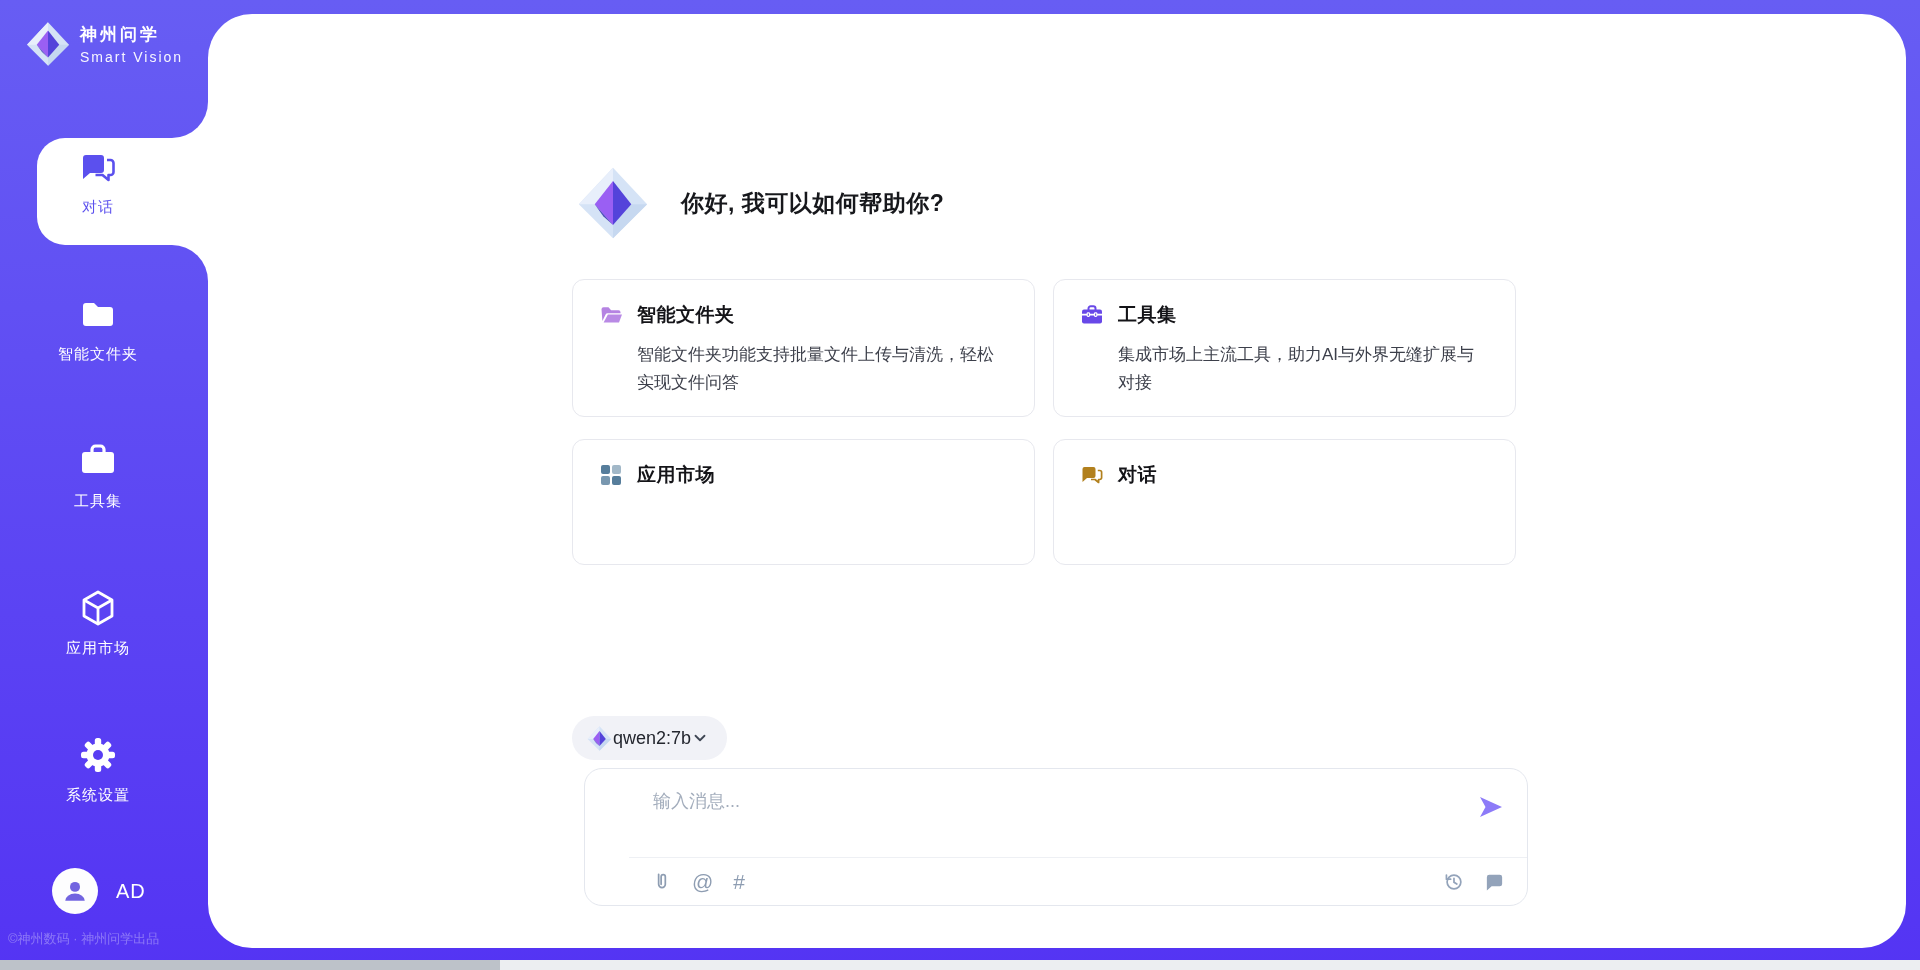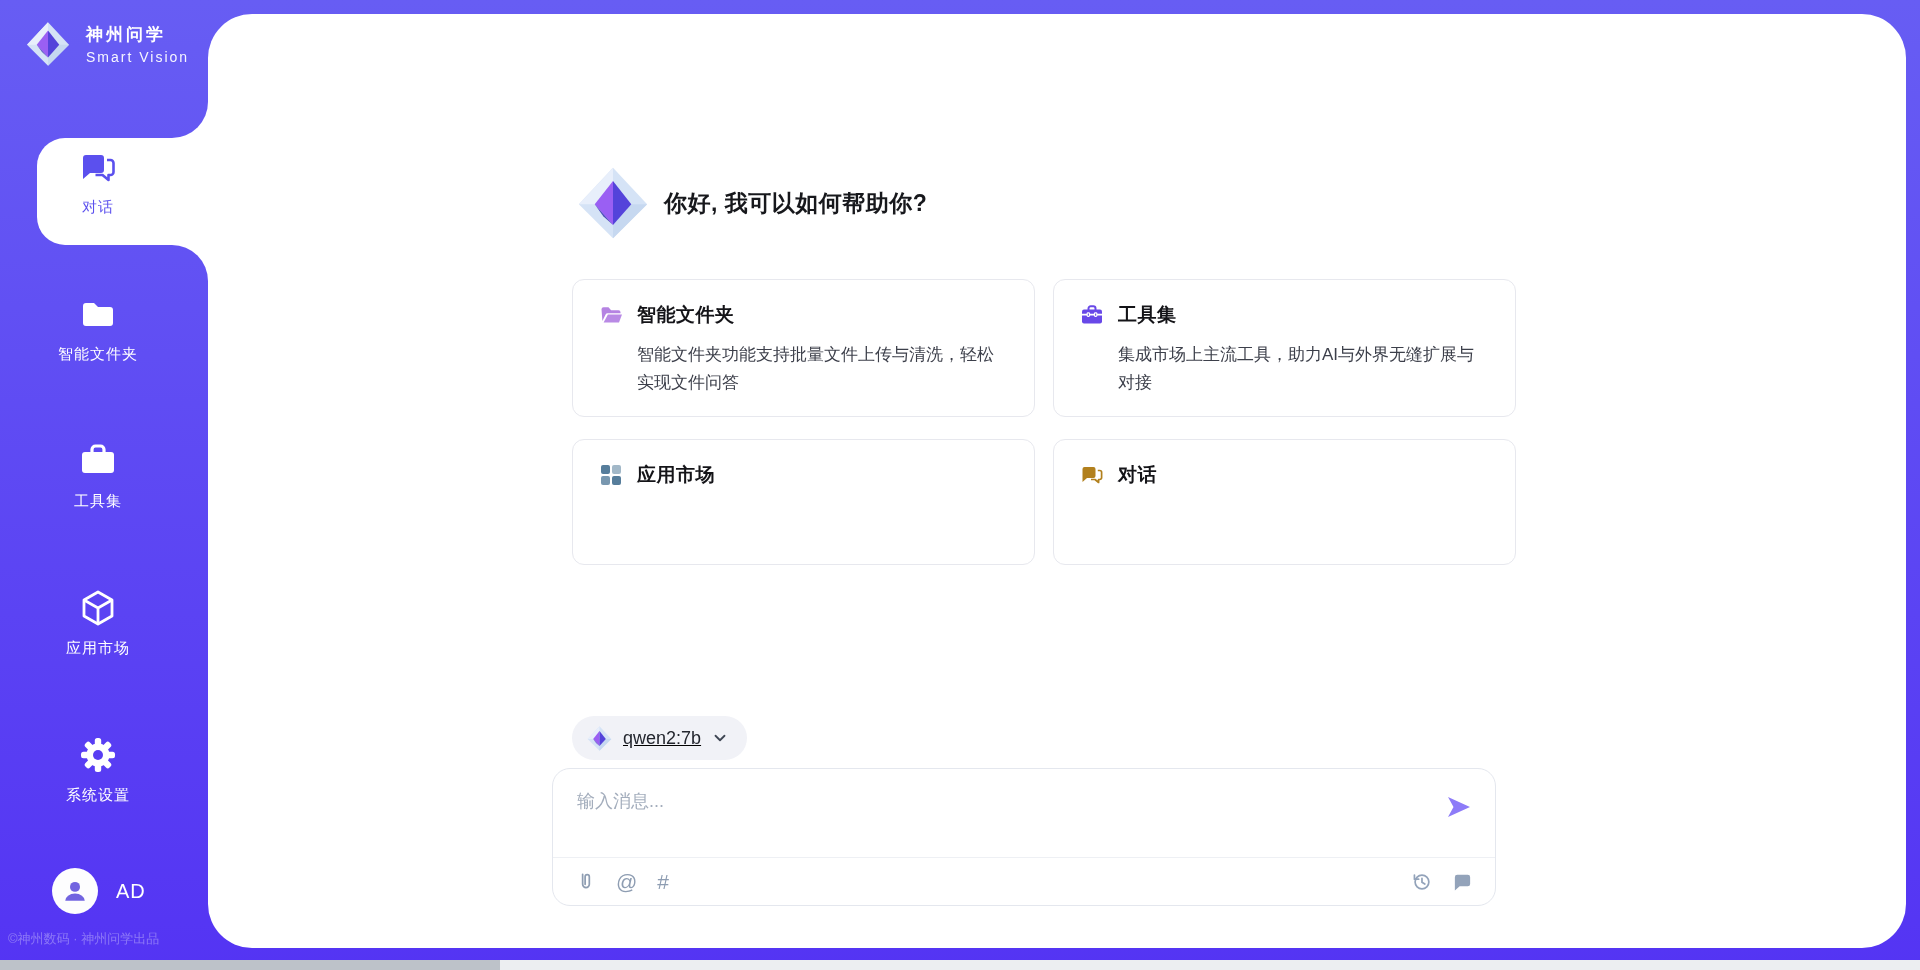--- a/index.html
+++ b/index.html
@@ -19,21 +19,21 @@
   .hscrollbar .thumb { width:500px; height:10px; background:#bdc2c9; }
 
   
   .main-panel {
     position:absolute; left:208px; top:14px; right:14px; bottom:22px;
     background:#ffffff; border-radius:44px; z-index:5;
   }
 
   
   .sidebar { position:absolute; left:0; top:0; width:208px; height:100%; z-index:10; }
-  .brand { position:absolute; top:20px; left:24px; display:flex; align-items:center; gap:14px; }
+  .brand { position:absolute; top:20px; left:24px; display:flex; align-items:center; gap:8px; }
   .brand svg { width:48px; height:48px; }
   .brand-name { color:#fff; font-size:17px; font-weight:700; letter-spacing:3px; }
   .brand-sub  { color:#fff; font-size:14px; letter-spacing:2px; margin-top:3px; opacity:.95; }
 
   .active-tab-bg {
     position:absolute; left:37px; top:138px; width:171px; height:107px;
     background:#fff; border-radius:28px 0 0 28px;
   }
   .curve { position:absolute; left:172px; width:36px; height:36px; background:#fff; }
   .curve.top { top:102px; }
@@ -52,53 +52,53 @@
   .nav-item.active { color:#5b50ee; }
 
   .user { position:absolute; top:868px; left:52px; display:flex; align-items:center; gap:18px; cursor:pointer; }
   .avatar { width:46px; height:46px; border-radius:50%; background:#fdfdfe; display:flex; align-items:center; justify-content:center; }
   .avatar svg { width:26px; height:26px; }
   .user-name { color:#fff; font-size:20px; letter-spacing:1px; }
 
   .side-footer { position:absolute; left:8px; bottom:22px; width:200px; color:rgba(255,255,255,.32); font-size:13px; white-space:nowrap; }
 
   
-  .greeting { position:absolute; left:366px; top:150px; display:flex; align-items:center; gap:12px; }
+  .greeting { position:absolute; left:366px; top:150px; display:flex; align-items:center; gap:29px; }
   .greeting svg { width:78px; height:78px; }
   .greeting h1 { font-size:23px; font-weight:800; color:#17181c; letter-spacing:.5px; }
 
   
   .cards {
     position:absolute; left:364px; top:265px; width:944px;
     display:grid; grid-template-columns:1fr 1fr; column-gap:18px; row-gap:22px;
   }
   .card {
     background:#fff; border:1px solid #e7e8ee; border-radius:12px;
     padding:22px 24px 20px 26px; min-height:126px; cursor:pointer;
   }
   .card-head { display:flex; align-items:center; gap:14px; }
   .card-head svg { width:24px; height:24px; }
   .card-head h3 { font-size:19px; font-weight:700; color:#141418; letter-spacing:.5px; }
   .card p { margin:13px 0 0 38px; font-size:17px; line-height:1.62; color:#3c3f4a; }
 
   
   .model-pill {
     position:absolute; left:364px; top:702px; height:44px;
-    display:inline-flex; align-items:center; gap:10px;
-    background:#f1f2f7; border-radius:22px; padding:0 18px 0 14px; cursor:pointer;text-decoration:underline;
+    display:inline-flex; align-items:center; 
+    background:#f1f2f7; border-radius:22px; padding:0 18px 0 14px; cursor:pointer;
   }
   .model-pill .mini-logo { width:27px; height:27px; }
   .model-pill .model-name { font-size:18px; color:#23262e; }
   .model-pill .chev { width:18px; height:18px; }
 
   
   .composer {
-    position:absolute; left:344px; top:754px; width:944px; height:138px;
+    position:absolute; left:376px; top:754px; width:944px; height:138px;
     border:1.5px solid #e4e7ee; border-radius:18px; background:#fff;
-    display:flex; flex-direction:column;
+    display:flex; flex-direction:column;padding-left:44px;
   }
   .composer-top { flex:1; position:relative; }
   .composer-top textarea {
     width:100%; height:100%; border:none; outline:none; resize:none;
     padding:20px 70px 8px 24px; font-size:18px; color:#2a2e38; background:transparent;
     font-family:"Liberation Sans","DejaVu Sans",sans-serif;
   }
   .composer-top textarea::placeholder { color:#a3adbc; }
   .send-btn { position:absolute; right:22px; top:24px; background:none; border:none; cursor:pointer; }
   .send-btn svg { width:28px; height:28px; }

